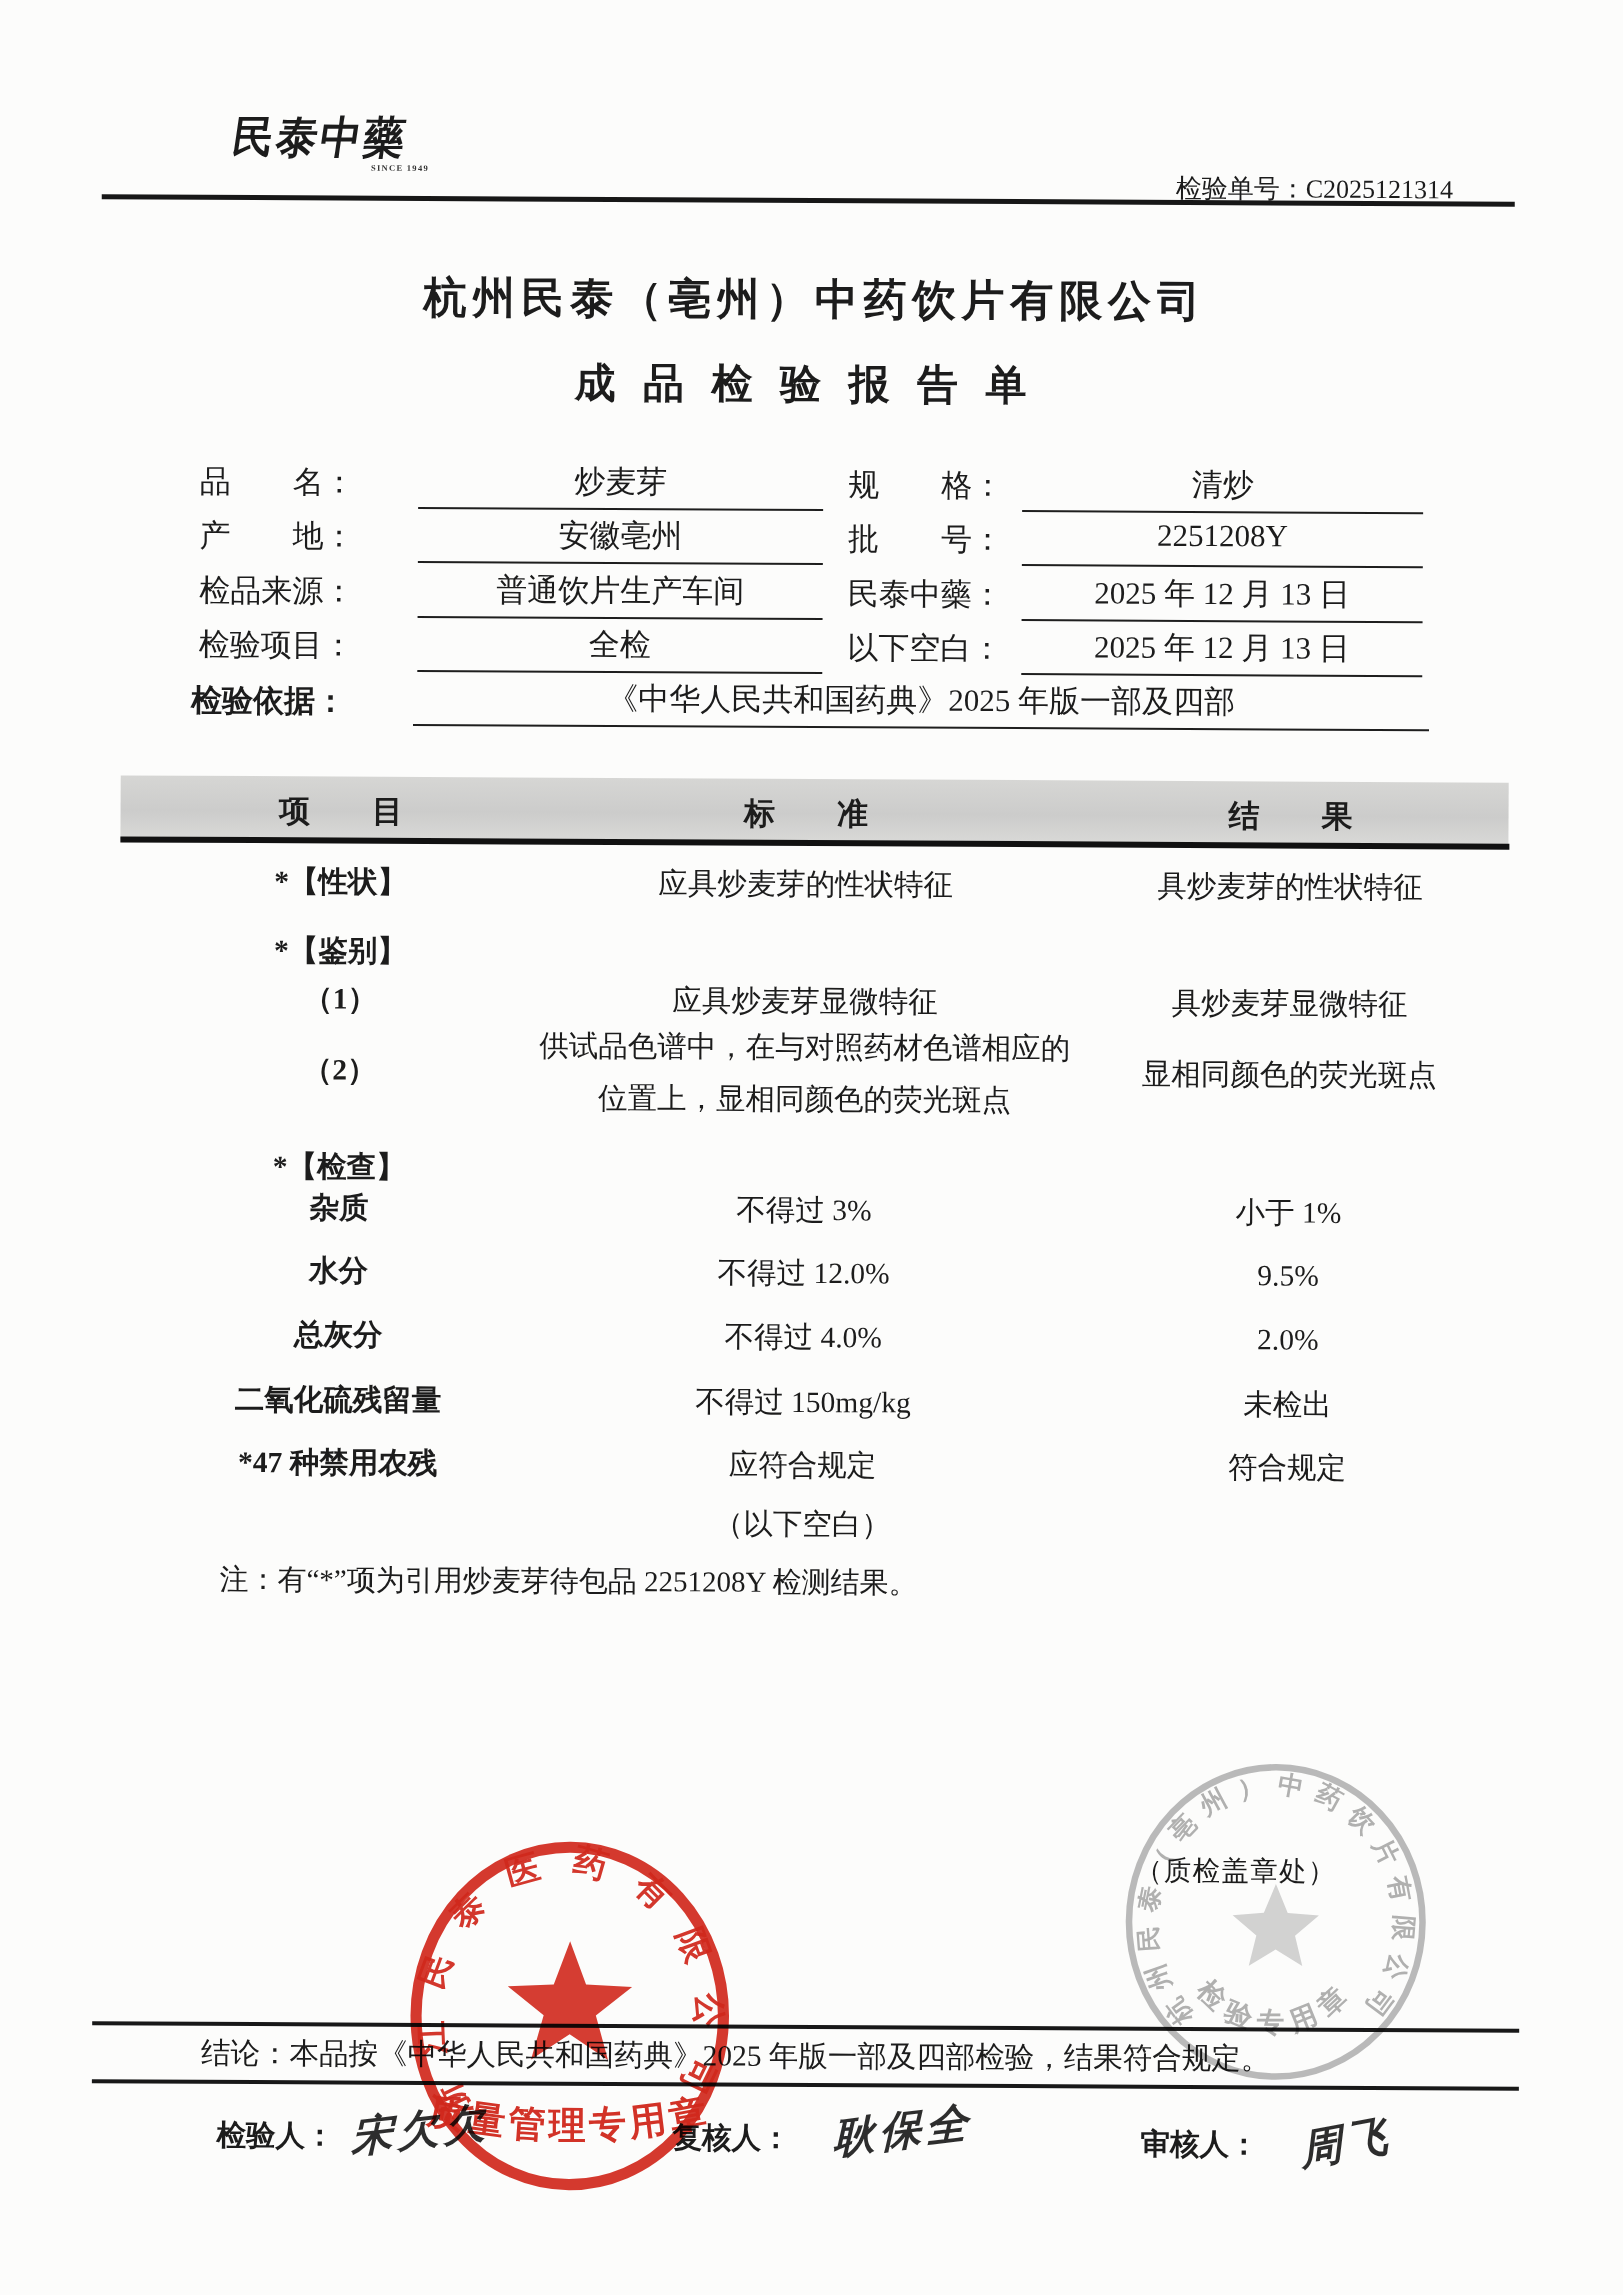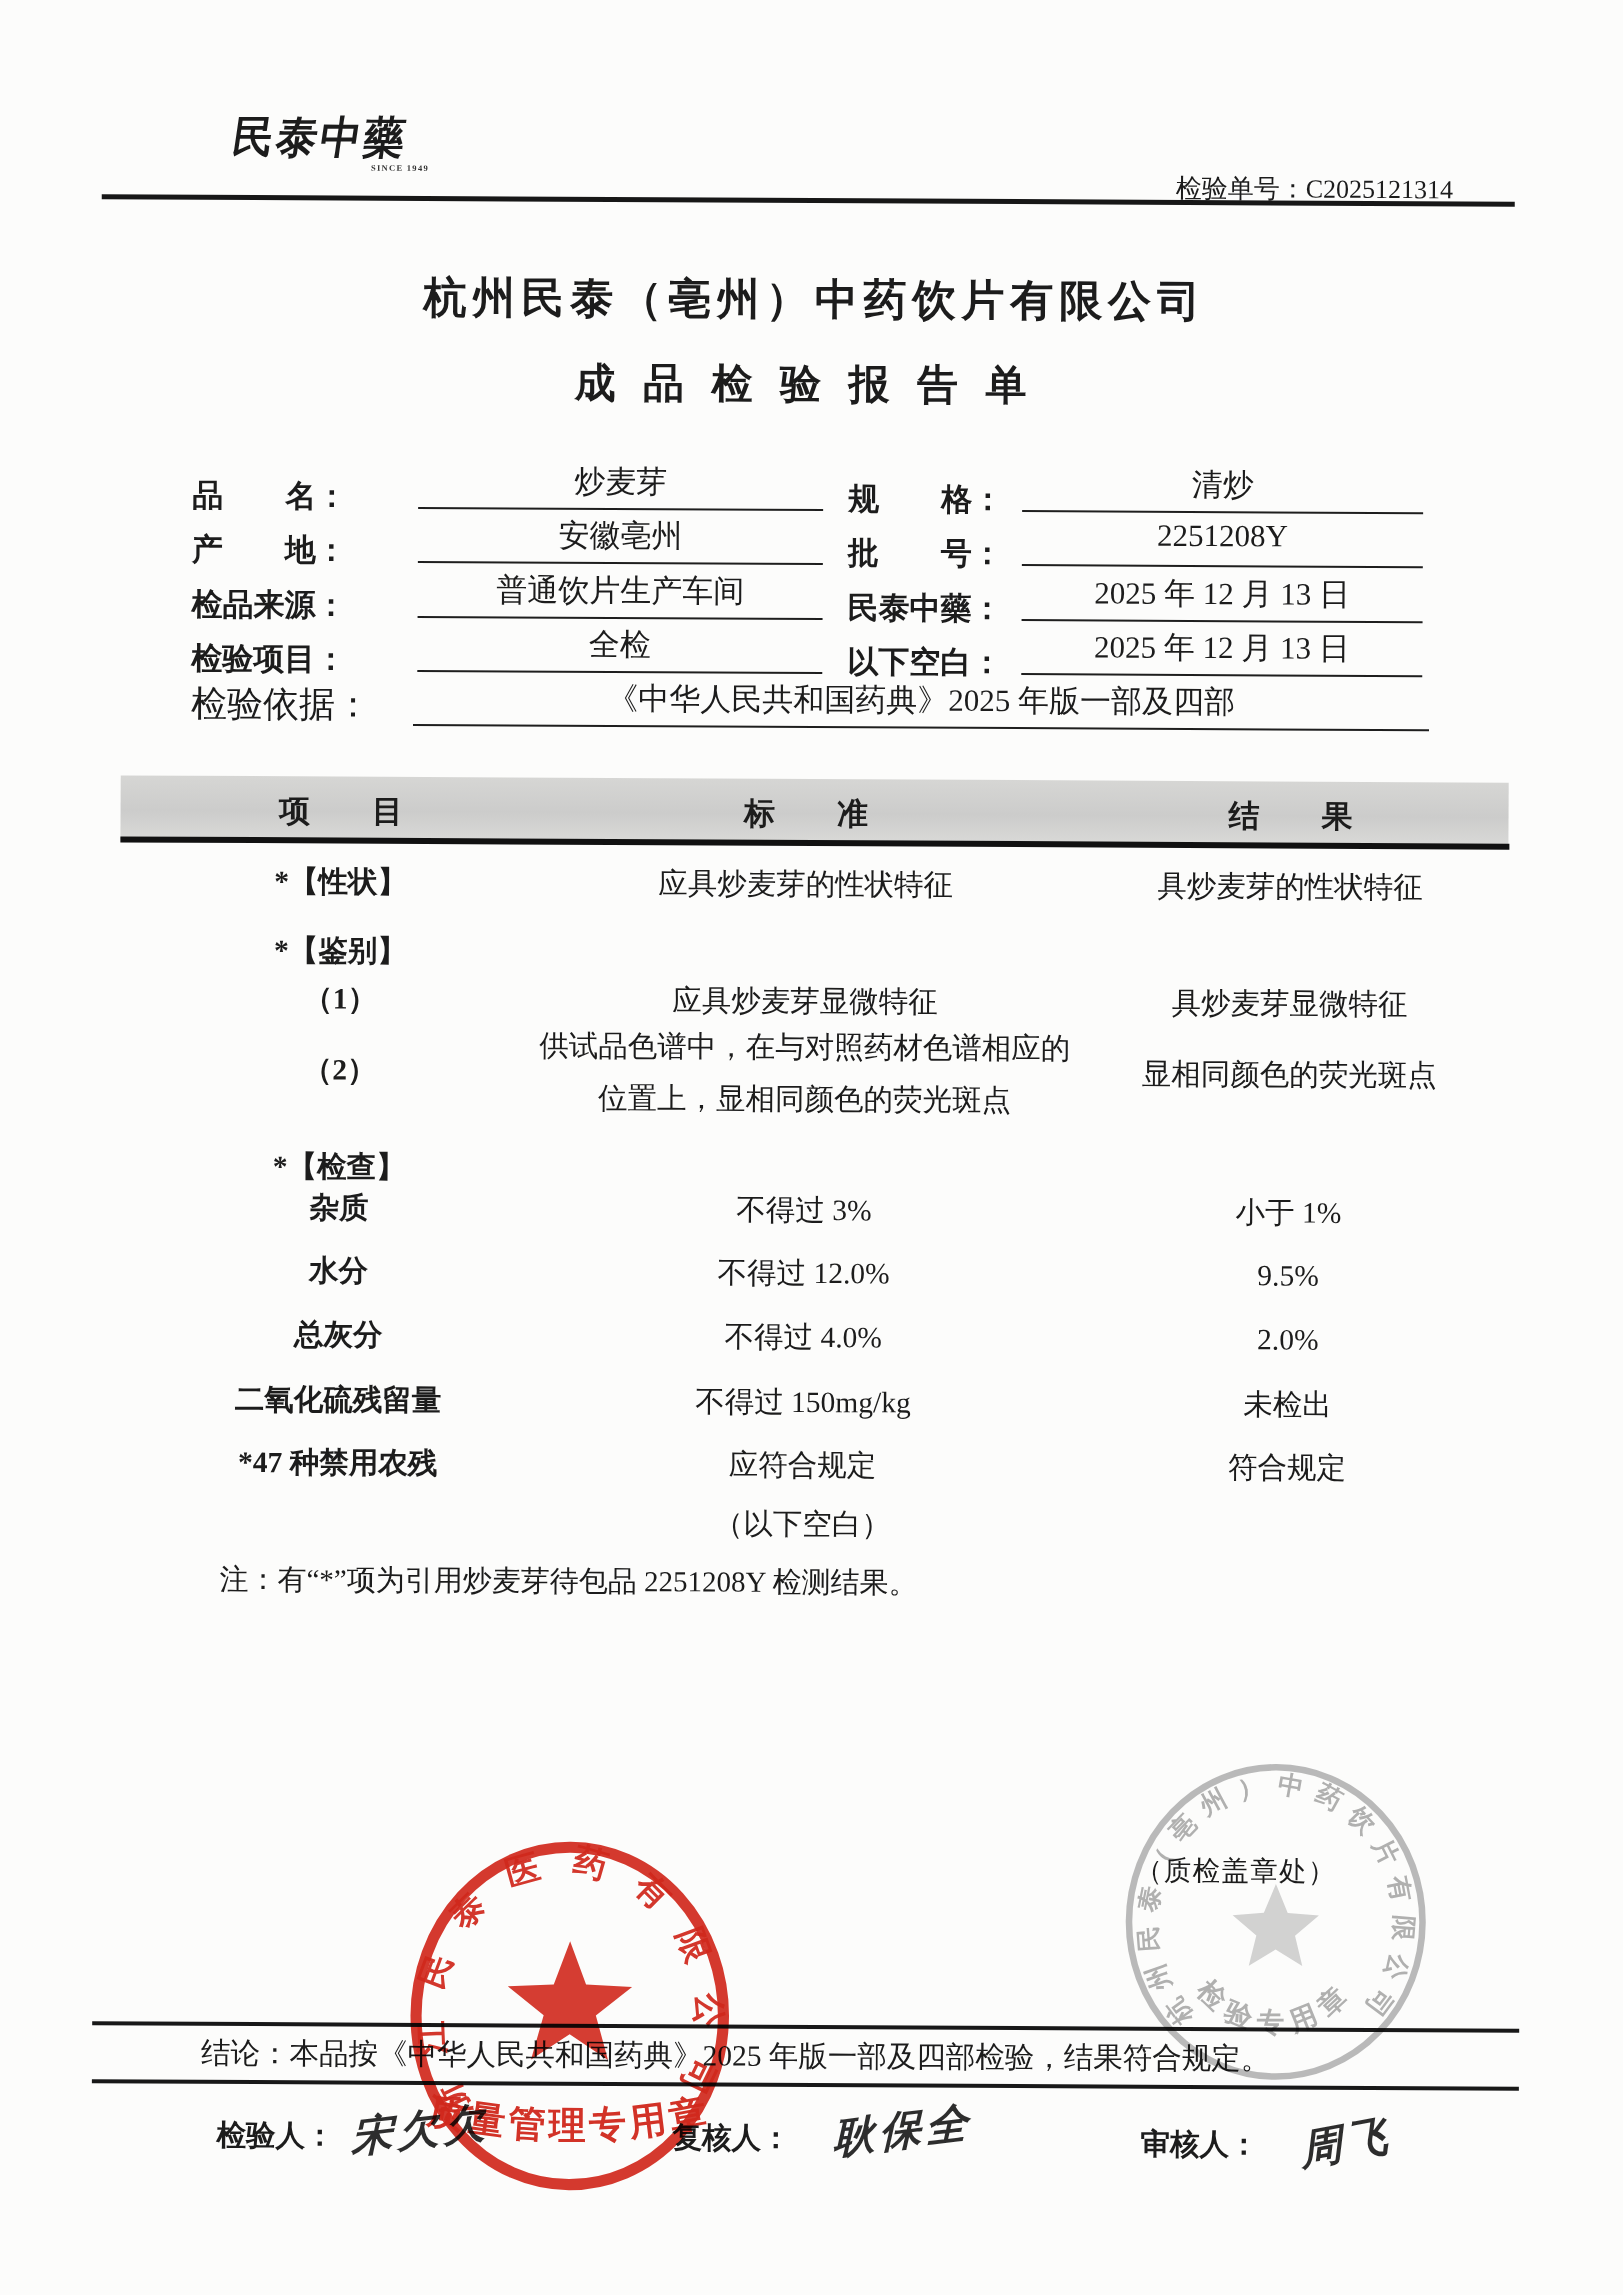--- a/index.html
+++ b/index.html
@@ -17,28 +17,28 @@
   .report-no{left:1172px;top:169px;font-size:26px;white-space:nowrap;}
   .head-rule{left:98px;top:198px;width:1413px;height:4.6px;background:#171717;}
 
   
   .title{left:0;width:1623px;text-align:center;font-weight:700;white-space:nowrap;}
   .company-title{top:271px;font-size:43px;letter-spacing:5.9px;}
   .report-title{top:357px;font-size:41px;letter-spacing:27.5px;}
 
   
   .irow{position:absolute;left:0;width:1623px;height:54px;}
-  .ilabel{position:absolute;top:20px;font-size:31px;font-weight:700;white-space:nowrap;}
+  .ilabel{position:absolute;top:6px;font-size:31px;font-weight:400;white-space:nowrap;text-align:center;}
   .il{left:190px;width:170px;}
   .ir{left:846px;width:151px;}
   .ival{position:absolute;top:3.9px;height:47px;font-size:31px;text-align:center;
         border-bottom:2.6px solid #1e1e1e;white-space:nowrap;}
   .iv1{left:416px;width:405px;}
   .iv2{left:1020px;width:401px;}
-  .basis-label{left:190px;top:683px;font-size:36px;font-weight:400;text-align:right;}
+  .basis-label{left:190px;top:683px;font-size:31px;font-weight:700;text-align:right;}
   .basis-value{left:412px;top:679px;width:1016px;height:47px;font-size:31px;text-align:center;
                border-bottom:2.6px solid #1e1e1e;white-space:nowrap;}
 
   
   .band{left:120px;top:779px;width:1388px;height:63px;
         background:linear-gradient(180deg,#d6d6d4 0%,#cccccb 55%,#d9d9d7 100%);}
   .band-rule{left:120px;top:840px;width:1389px;height:5.9px;background:#111;}
   .hcell{position:absolute;top:793px;font-size:31px;font-weight:700;text-align:center;white-space:nowrap;}
   .h1{left:190px;width:301px;}
   .h2{left:511px;width:589px;}

